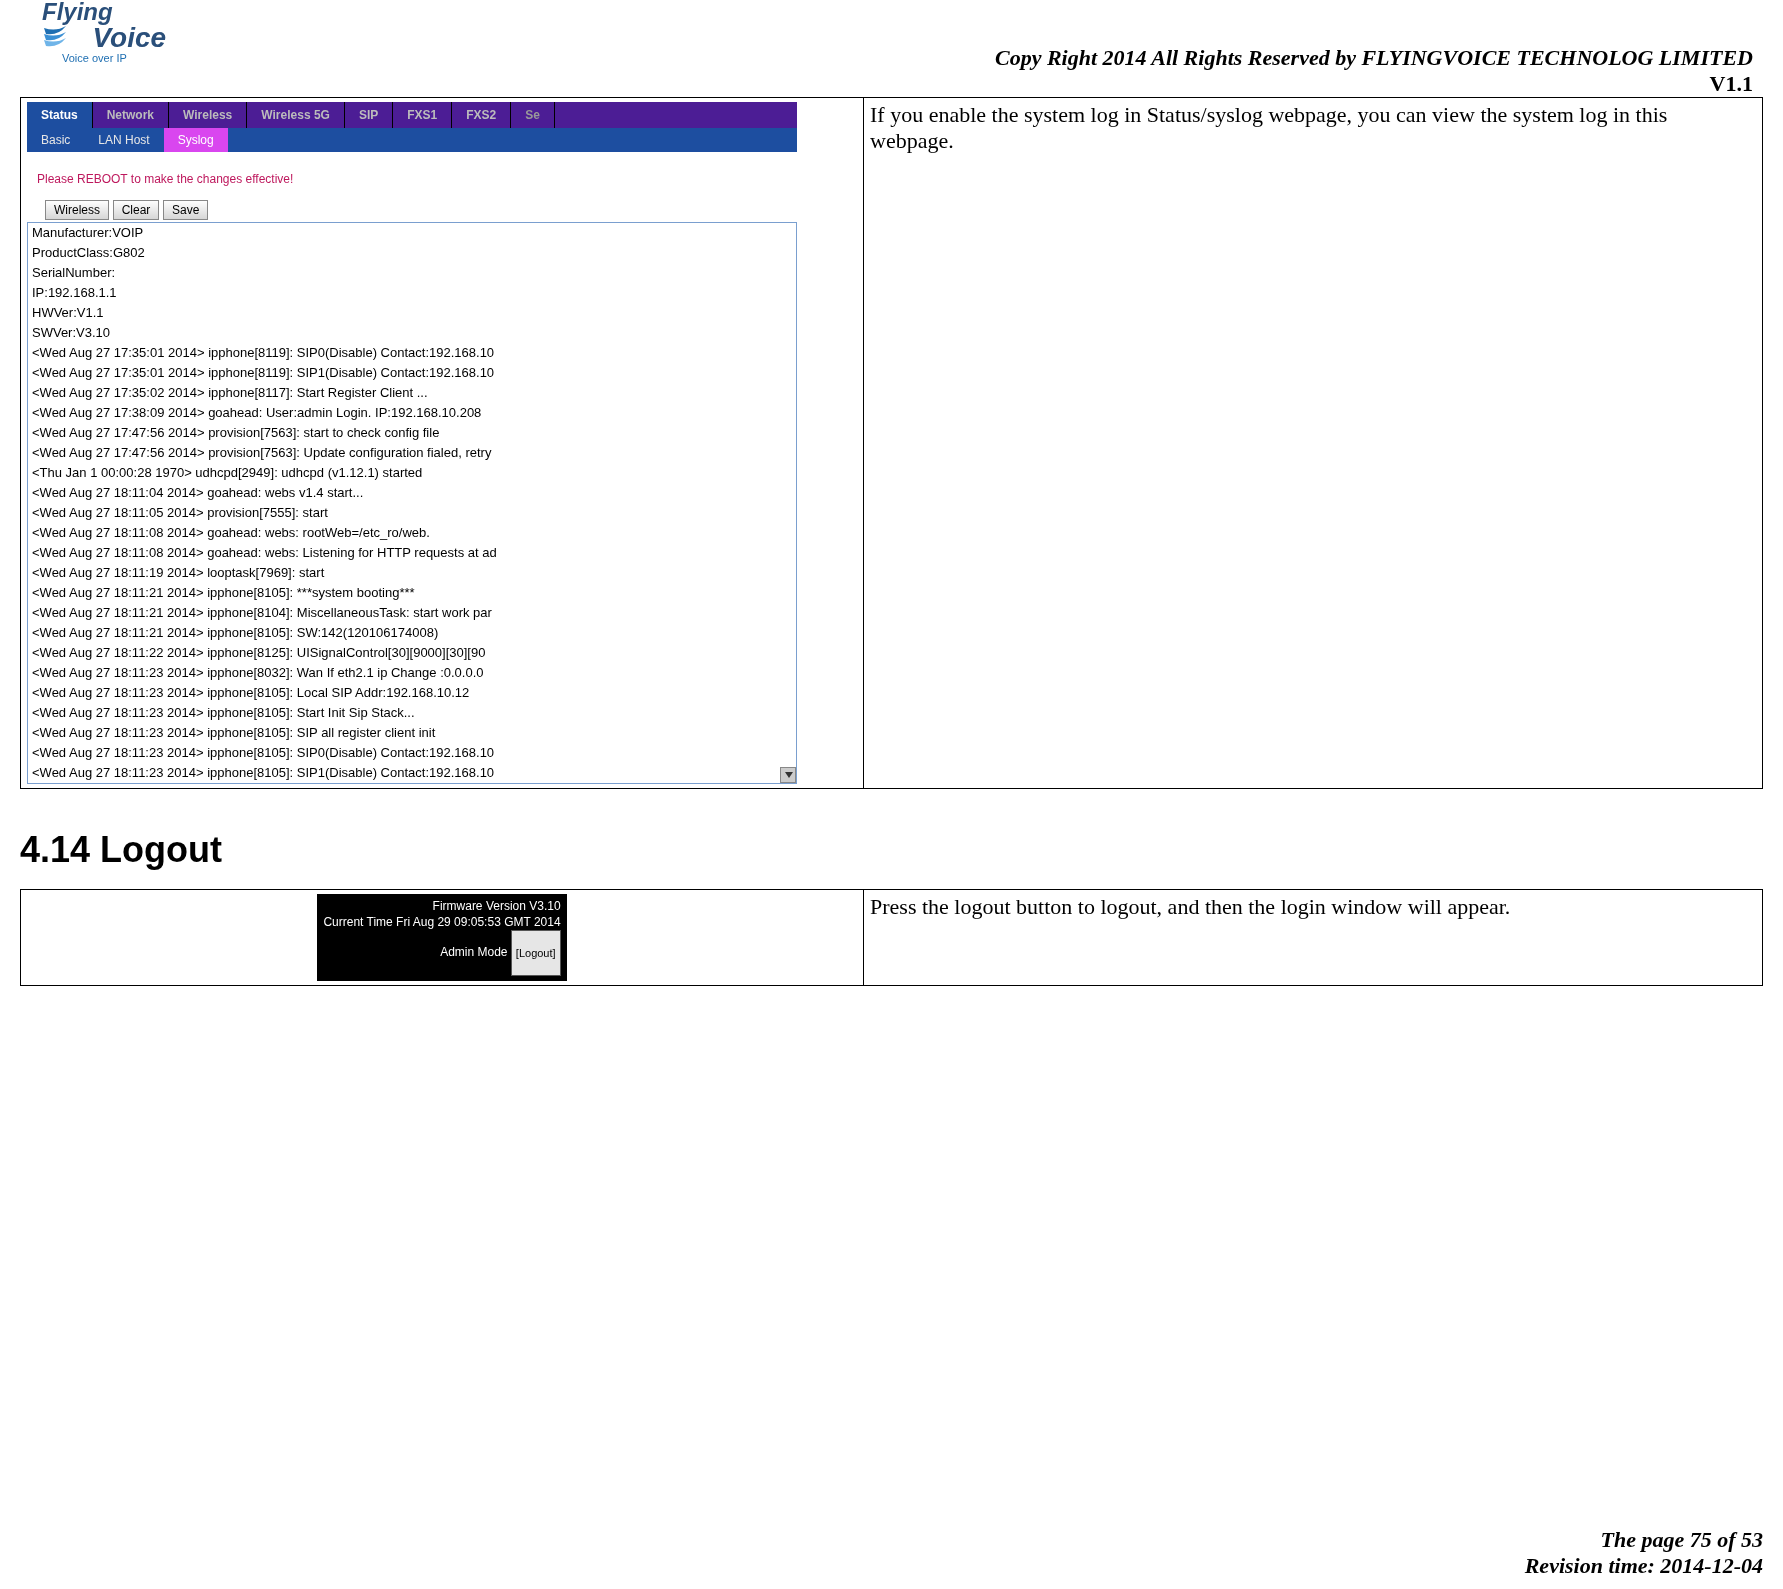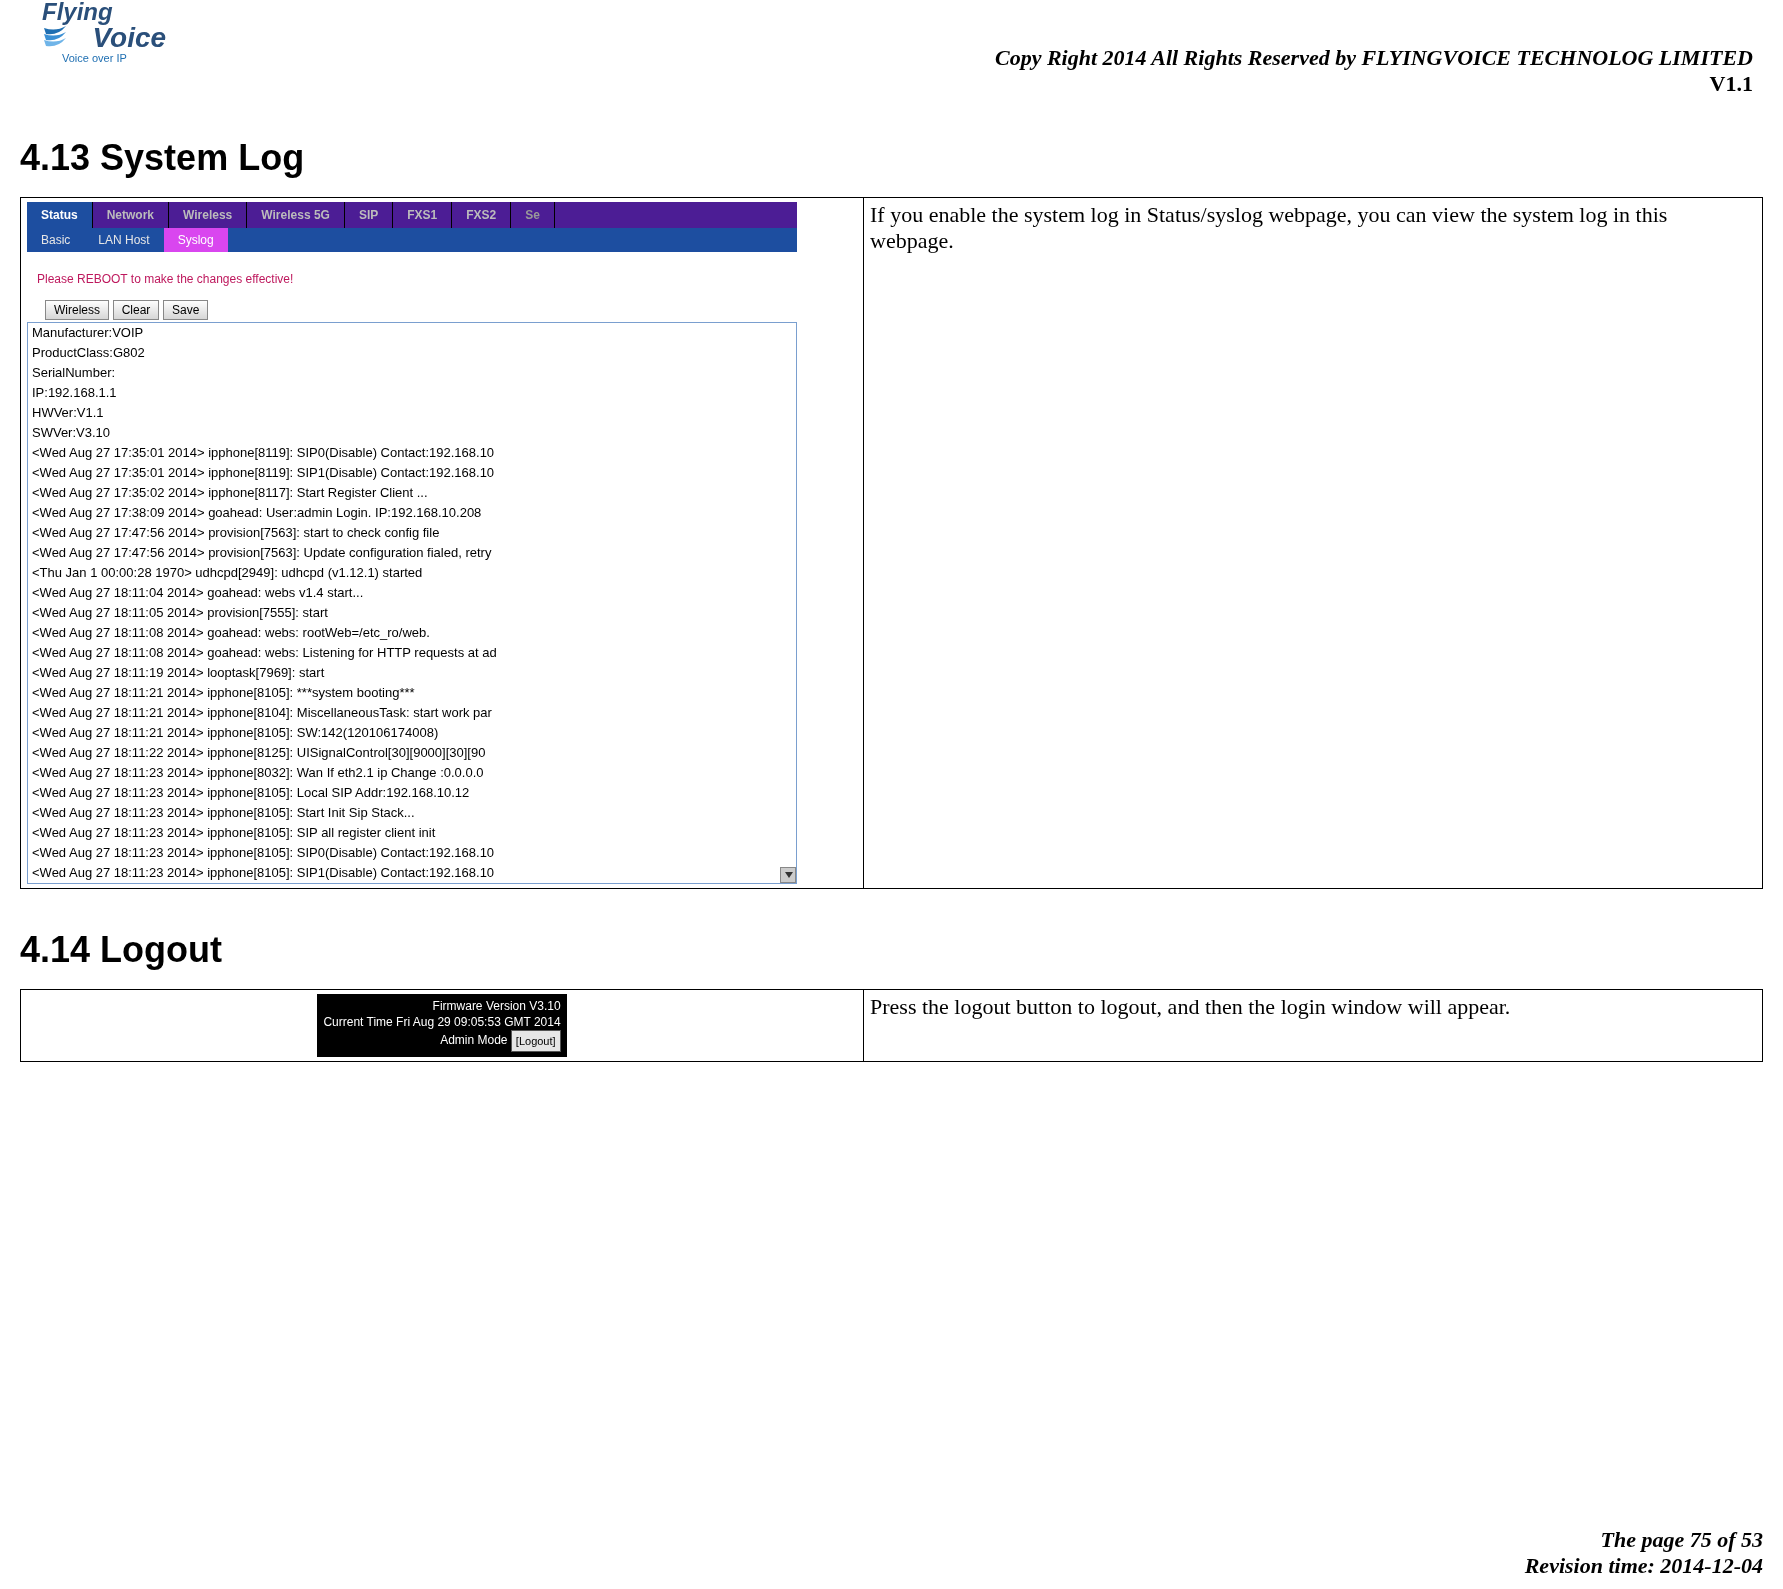--- a/index.html
+++ b/index.html
@@ -200,21 +200,21 @@
     padding: 4px 6px 5px 6px;
     text-align: right;
     line-height: 16px;
   }
   .shot2 .lo-btn {
     font-family: Tahoma, Arial, sans-serif;
     font-size: 11px;
     background: #e6e6e6;
     color: #000;
     border: 1px solid #555;
-    padding: 4px 4px;
+    padding: 16px 4px;
     cursor: pointer;
     vertical-align: middle;
   }
 
   .footer {
     position: absolute;
     bottom: 10px;
     right: 20px;
     text-align: right;
     font-style: italic;
@@ -240,21 +240,20 @@
       <span class="logo-sub">Voice</span>
     </div>
     <div class="logo-tag">Voice over IP</div>
   </div>
 
   <div class="top-right">
     <span class="copy">Copy Right 2014 All Rights Reserved by FLYINGVOICE TECHNOLOG LIMITED</span>
     <span class="ver">V1.1</span>
   </div>
 
-  <h2 class="section">4.13  System Log</h2>
 
   <table class="doc">
     <tbody>
       <tr>
         <td class="shot-cell">
           <div class="shot1">
 
             <div class="tabs-top" id="tabs-top">
                 <div class="tab active">Status</div>
                 <div class="tab">Network</div>

